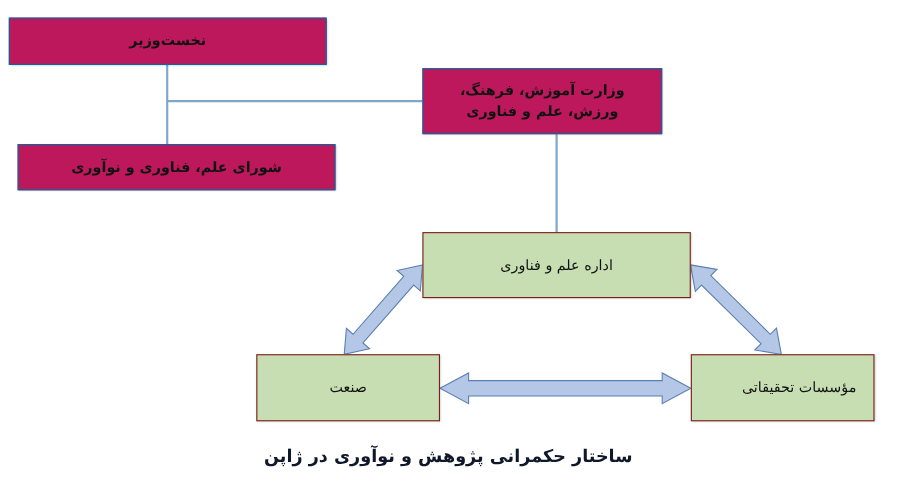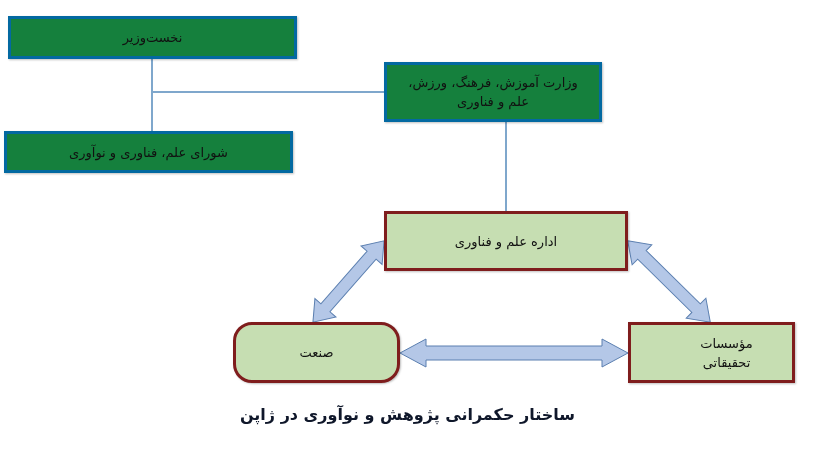--- a/index.html
+++ b/index.html
@@ -2,22 +2,22 @@
 <html><head>
 <meta charset="utf-8">
 <style>
   html, body { margin:0; padding:0; background:#ffffff; }
   body { width:815px; height:455px; position:relative; overflow:hidden;
          font-family:"DejaVu Sans", sans-serif; }
   .box { position:absolute; box-sizing:border-box; display:flex; align-items:center;
          justify-content:center; text-align:center; direction:rtl; color:#111;
          font-size:13px; line-height:19px; padding:0 14px;
          box-shadow: 1px 1px 2px rgba(0,0,0,0.25); }
-  .blue { background:#15803d; border:3px solid #0369a1; }
-  .green { background:#c6deb2; border:3px solid #7f1d1d; }
+  .blue { background:#be185d; border:1px solid #0369a1;font-weight:bold; }
+  .green { background:#c6deb2; border:1px solid #7f1d1d; }
   svg.lines { position:absolute; left:0; top:0; }
   .caption { position:absolute; left:0; width:815px; top:405px; text-align:center;
              direction:rtl; font-weight:bold; font-size:16px; color:#0f172a; }
 </style>
 </head>
 <body>
 
 <svg class="lines" width="815" height="455">
   <g stroke="#7fa7cc" stroke-width="2" fill="none">
     <line x1="152" y1="59" x2="152" y2="131"></line>
@@ -31,33 +31,33 @@
     <polygon transform="translate(348.5,281.5) rotate(-48.8)" points="-54,0 -35,-14 -35,-6 35,-6 35,-14 54,0 35,14 35,6 -35,6 -35,14"></polygon>
 
     <polygon transform="translate(669,281.5) rotate(44.6)" points="-58,0 -38,-14 -38,-6 38,-6 38,-14 58,0 38,14 38,6 -38,6 -38,14"></polygon>
   </g>
 </svg>
 
 <div class="box blue" style="left:8px;top:16px;width:289px;height:43px;">
   <span>نخست‌وزیر</span>
 </div>
 
-<div class="box blue" style="left:4px;top:131px;width:289px;height:42px;">
+<div class="box blue" style="left:16px;top:131px;width:289px;height:42px;">
   <span>شورای علم، فناوری و نوآوری</span>
 </div>
 
 <div class="box blue" style="left:384px;top:62px;width:218px;height:60px;">
   <span>وزارت آموزش، فرهنگ، ورزش، علم و فناوری</span>
 </div>
 
 <div class="box green" style="left:384px;top:211px;width:244px;height:60px;">
   <span>اداره علم و فناوری</span>
 </div>
 
-<div class="box green" style="left:233px;top:322px;width:167px;height:61px;border-radius:19px;">
+<div class="box green" style="left:233px;top:322px;width:167px;height:61px;">
   <span>صنعت</span>
 </div>
 
 <div class="box green" style="left:628px;top:322px;width:167px;height:61px;padding-left:44px;">
   <span>مؤسسات تحقیقاتی</span>
 </div>
 
 <div class="caption">ساختار حکمرانی پژوهش و نوآوری در ژاپن</div>
 
 </body></html>

